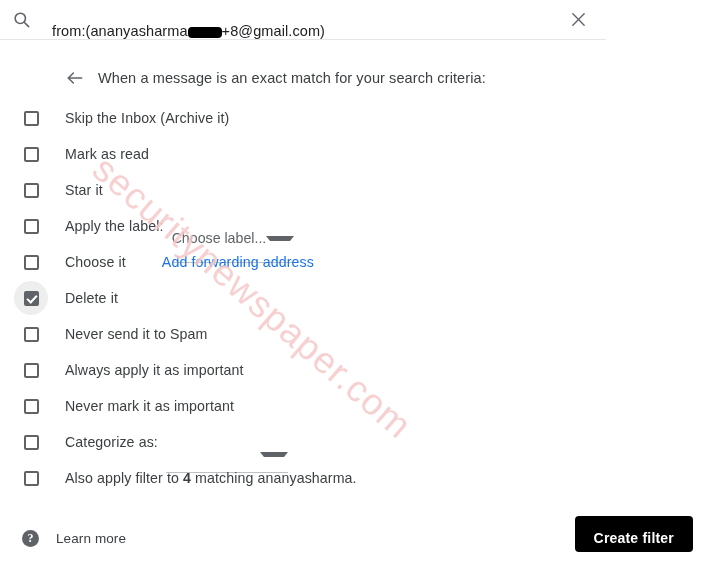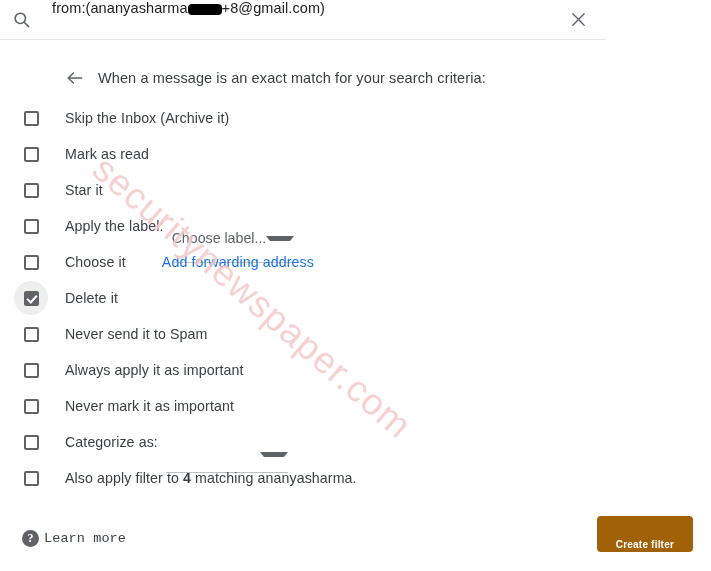--- a/index.html
+++ b/index.html
@@ -19,21 +19,21 @@
   
   .searchbar {
     position: absolute;
     left: 0; top: 0;
     width: 606px;
     height: 39px;
     background: #ffffff;
     border-bottom: 1px solid #e4e6e8;
     box-shadow: 0 1px 1px rgba(0,0,0,0.04);
     display: flex;
-    align-items: flex-start;
+    align-items: flex-end;
   }
   .search-icon {
     width: 42px;
     height: 39px;
     display: flex;
     align-items: center;
     justify-content: center;
     flex: 0 0 auto;
   }
   .search-icon svg { display: block; }
@@ -211,33 +211,32 @@
     font-size: 12px;
     font-weight: 700;
     line-height: 17px;
     text-align: center;
     flex: 0 0 auto;
     font-family: "Liberation Serif", serif;
   }
   .learn-label {
     font-size: 13.5px;
     color: #3c4043;
-    margin-left: 5px;
-    letter-spacing: 0.1px;
-    font-family: Liberation Mono, monospace;
+    margin-left: 17px;
+    letter-spacing: 0.1px;
   }
   .create-btn {
     position: absolute;
     right: 18px;
     top: 11px;
     height: 36px;
-    padding: 11px 19px;
-    background: #a16207;
+    padding: 4px 19px;
+    background: #000000;
     color: #ffffff;
-    font-size: 10px;
+    font-size: 14px;
     font-weight: 700;
     letter-spacing: 0.2px;
     border: none;
     border-radius: 4px;
     cursor: pointer;
     font-family: "Liberation Sans", sans-serif;
     line-height: 36px;
   }
 
   

